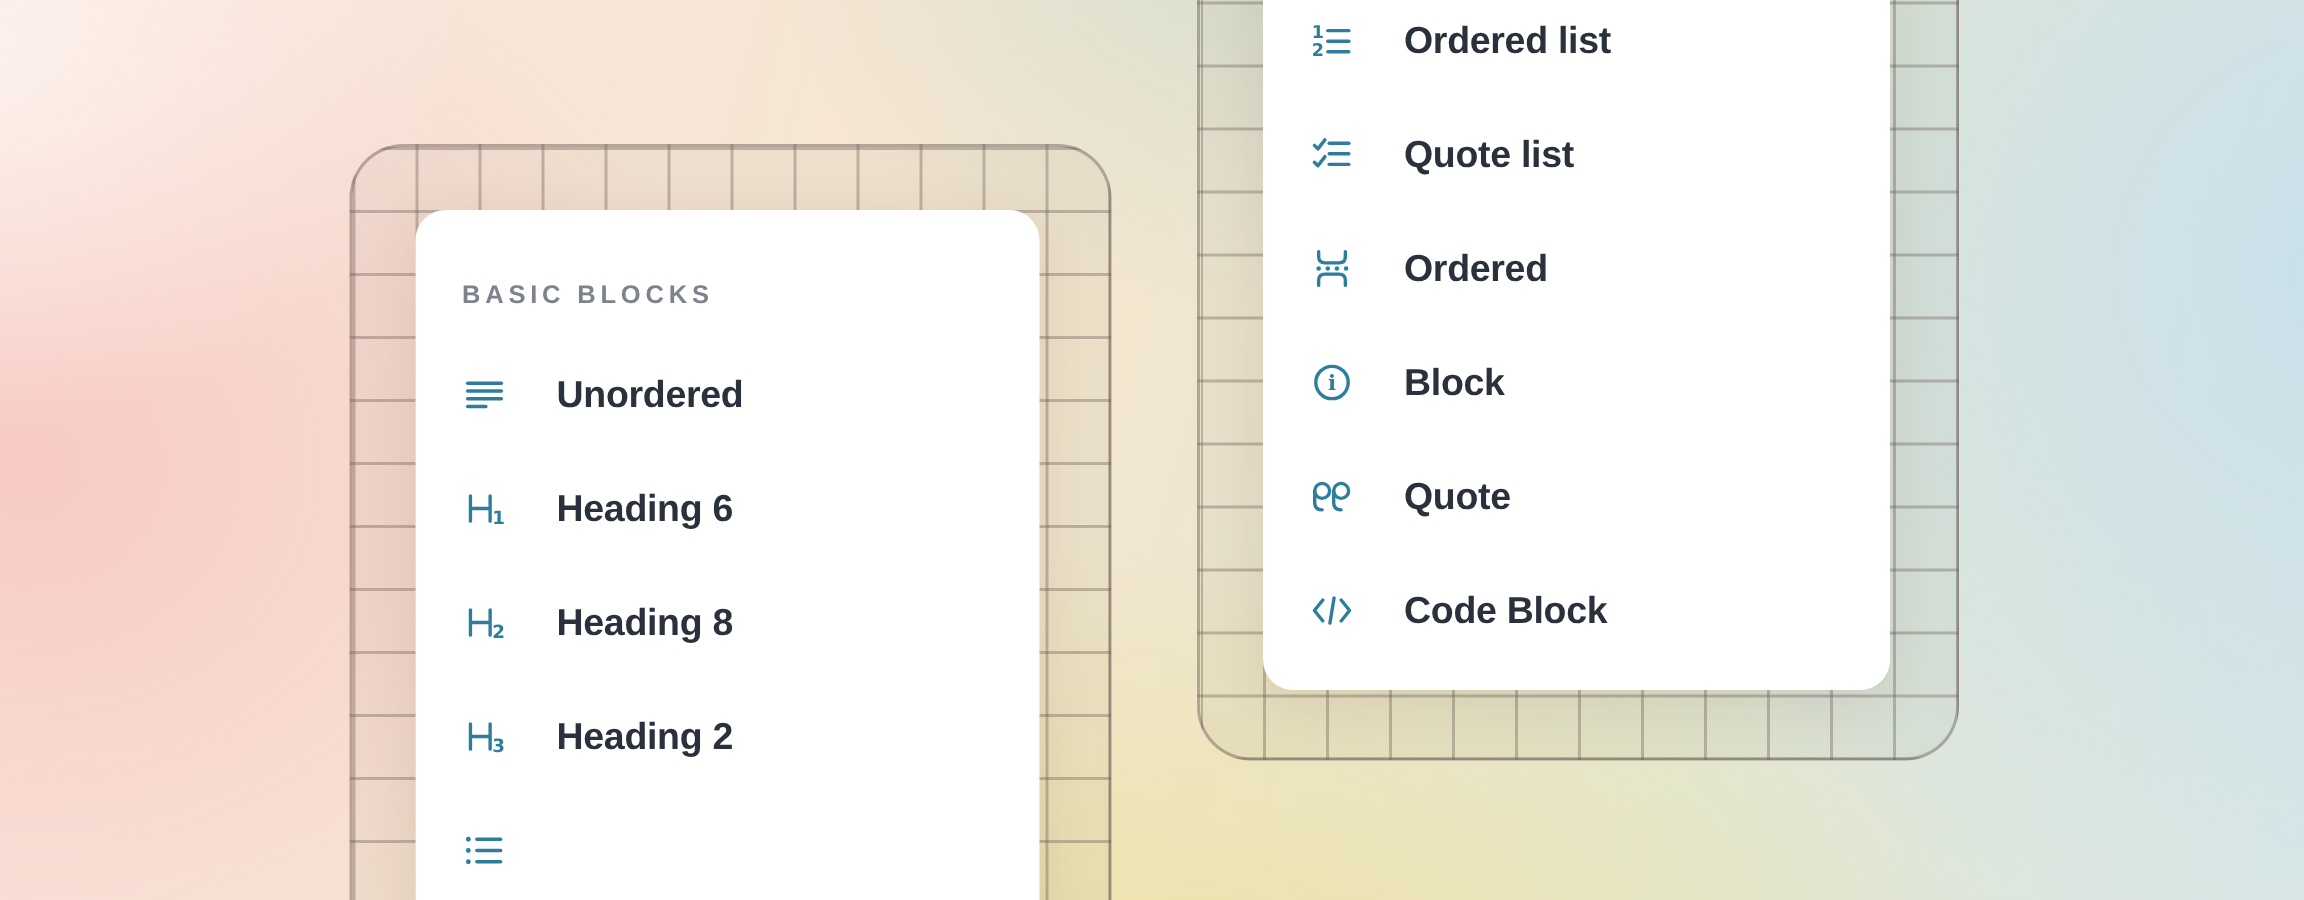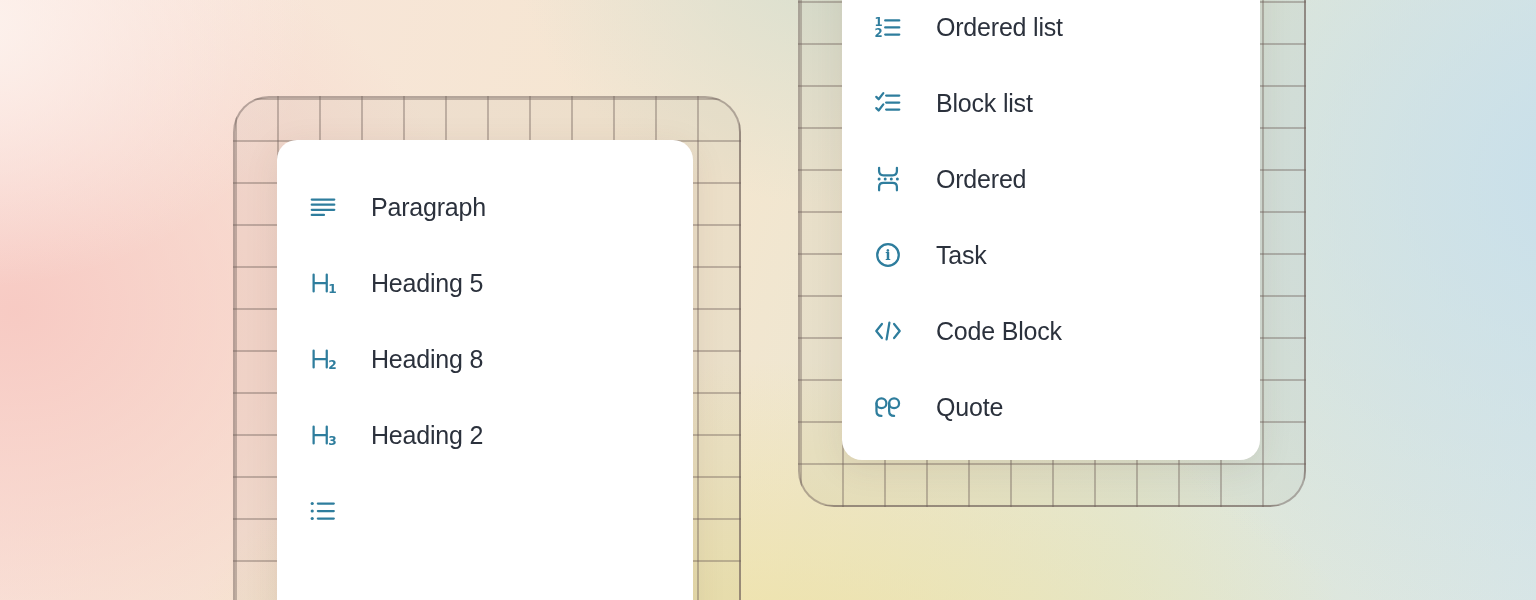--- a/index.html
+++ b/index.html
@@ -69,54 +69,55 @@
     height: 30px;
     flex: 0 0 30px;
     display: flex;
     align-items: center;
     justify-content: center;
     color: var(--icon-accent, #2e7d9d);
   }
   .menu-item .label {
     margin-left: 33px;
     font-size: 25px;
-    font-weight: normal;
+    font-weight: bold;
     letter-spacing: -0.2px;
     color: var(--label-text, #2b313c);
   }
 </style>
 </head>
 <body>
 
 <div class="stage">
 
   <div class="grid-panel left"></div>
   <div class="grid-panel right"></div>
 
   <div class="card left">
+    <div class="section-title">BASIC BLOCKS</div>
     <div class="menu">
         <div class="menu-item">
     <span class="icon">
             <svg viewBox="0 0 32 32" width="30" height="30" fill="none" stroke="currentColor" stroke-width="2.4" stroke-linecap="round" stroke-linejoin="round">
               <line x1="4" y1="8" x2="28" y2="8"></line>
               <line x1="4" y1="13.5" x2="28" y2="13.5"></line>
               <line x1="4" y1="19" x2="28" y2="19"></line>
               <line x1="4" y1="24.5" x2="17" y2="24.5"></line>
             </svg>
           </span>
-    <span class="label">Paragraph</span>
+    <span class="label">Unordered</span>
   </div>
         <div class="menu-item">
     <span class="icon">
             <svg viewBox="0 0 32 32" width="30" height="30" fill="none" stroke="currentColor" stroke-width="2.4" stroke-linecap="round" stroke-linejoin="round">
               <path d="M6 7v18M20 7v18M6 16h14"></path>
               <text x="26" y="27" text-anchor="middle" font-size="13" font-weight="bold" font-family="'DejaVu Sans', sans-serif" fill="currentColor" stroke="none">1</text>
             </svg>
           </span>
-    <span class="label">Heading 5</span>
+    <span class="label">Heading 6</span>
   </div>
         <div class="menu-item">
     <span class="icon">
             <svg viewBox="0 0 32 32" width="30" height="30" fill="none" stroke="currentColor" stroke-width="2.4" stroke-linecap="round" stroke-linejoin="round">
               <path d="M6 7v18M20 7v18M6 16h14"></path>
               <text x="26" y="27" text-anchor="middle" font-size="13" font-weight="bold" font-family="'DejaVu Sans', sans-serif" fill="currentColor" stroke="none">2</text>
             </svg>
           </span>
     <span class="label">Heading 8</span>
   </div>
@@ -161,21 +162,21 @@
         <div class="menu-item">
     <span class="icon">
             <svg viewBox="0 0 32 32" width="30" height="30" fill="none" stroke="currentColor" stroke-width="2.4" stroke-linecap="round" stroke-linejoin="round">
               <polyline points="3.5 9.5, 6 12, 11 5.5"></polyline>
               <polyline points="3.5 21.5, 6 24, 11 17.5"></polyline>
               <line x1="14" y1="8" x2="28" y2="8"></line>
               <line x1="14" y1="15.5" x2="28" y2="15.5"></line>
               <line x1="14" y1="23" x2="28" y2="23"></line>
             </svg>
           </span>
-    <span class="label">Block list</span>
+    <span class="label">Quote list</span>
   </div>
         <div class="menu-item">
     <span class="icon">
             <svg viewBox="0 0 32 32" width="30" height="30" fill="none" stroke="currentColor" stroke-width="2.4" stroke-linecap="round" stroke-linejoin="round">
               <path d="M6.5 4v3.5q0 4.5 4.5 4.5h10q4.5 0 4.5-4.5V4"></path>
               <path d="M6.5 28v-3.5q0-4.5 4.5-4.5h10q4.5 0 4.5 4.5V28"></path>
               <circle cx="6.5" cy="16" r="1.6" fill="currentColor" stroke="none"></circle>
               <circle cx="13" cy="16" r="1.6" fill="currentColor" stroke="none"></circle>
               <circle cx="19.5" cy="16" r="1.6" fill="currentColor" stroke="none"></circle>
               <circle cx="26" cy="16" r="1.6" fill="currentColor" stroke="none"></circle>
@@ -183,39 +184,39 @@
           </span>
     <span class="label">Ordered</span>
   </div>
         <div class="menu-item">
     <span class="icon">
             <svg viewBox="0 0 32 32" width="30" height="30" fill="none" stroke="currentColor" stroke-width="2.4" stroke-linecap="round" stroke-linejoin="round">
               <circle cx="16" cy="16" r="11.5"></circle>
               <text x="16" y="21.5" text-anchor="middle" font-size="15" font-weight="bold" font-family="'DejaVu Serif', serif" fill="currentColor" stroke="none">i</text>
             </svg>
           </span>
-    <span class="label">Task</span>
-  </div>
-        <div class="menu-item">
-    <span class="icon">
-            <svg viewBox="0 0 32 32" width="30" height="30" fill="none" stroke="currentColor" stroke-width="2.4" stroke-linecap="round" stroke-linejoin="round">
-              <polyline points="9.5 8.5, 3.5 16, 9.5 23.5"></polyline>
-              <polyline points="22.5 8.5, 28.5 16, 22.5 23.5"></polyline>
-              <line x1="17.5" y1="7" x2="14.5" y2="25"></line>
-            </svg>
-          </span>
-    <span class="label">Code Block</span>
+    <span class="label">Block</span>
   </div>
         <div class="menu-item">
     <span class="icon">
             <svg viewBox="0 0 32 32" width="30" height="30" fill="none" stroke="currentColor" stroke-width="2.4" stroke-linecap="round" stroke-linejoin="round">
               <circle cx="9" cy="12" r="5.3"></circle>
               <path d="M3.7 12v8.3q0 5.2 5.3 5.2"></path>
               <circle cx="22.5" cy="12" r="5.3"></circle>
               <path d="M17.2 12v8.3q0 5.2 5.3 5.2"></path>
             </svg>
           </span>
     <span class="label">Quote</span>
   </div>
+        <div class="menu-item">
+    <span class="icon">
+            <svg viewBox="0 0 32 32" width="30" height="30" fill="none" stroke="currentColor" stroke-width="2.4" stroke-linecap="round" stroke-linejoin="round">
+              <polyline points="9.5 8.5, 3.5 16, 9.5 23.5"></polyline>
+              <polyline points="22.5 8.5, 28.5 16, 22.5 23.5"></polyline>
+              <line x1="17.5" y1="7" x2="14.5" y2="25"></line>
+            </svg>
+          </span>
+    <span class="label">Code Block</span>
+  </div>
       </div>
   </div>
 
 </div>
 
 </body></html>

